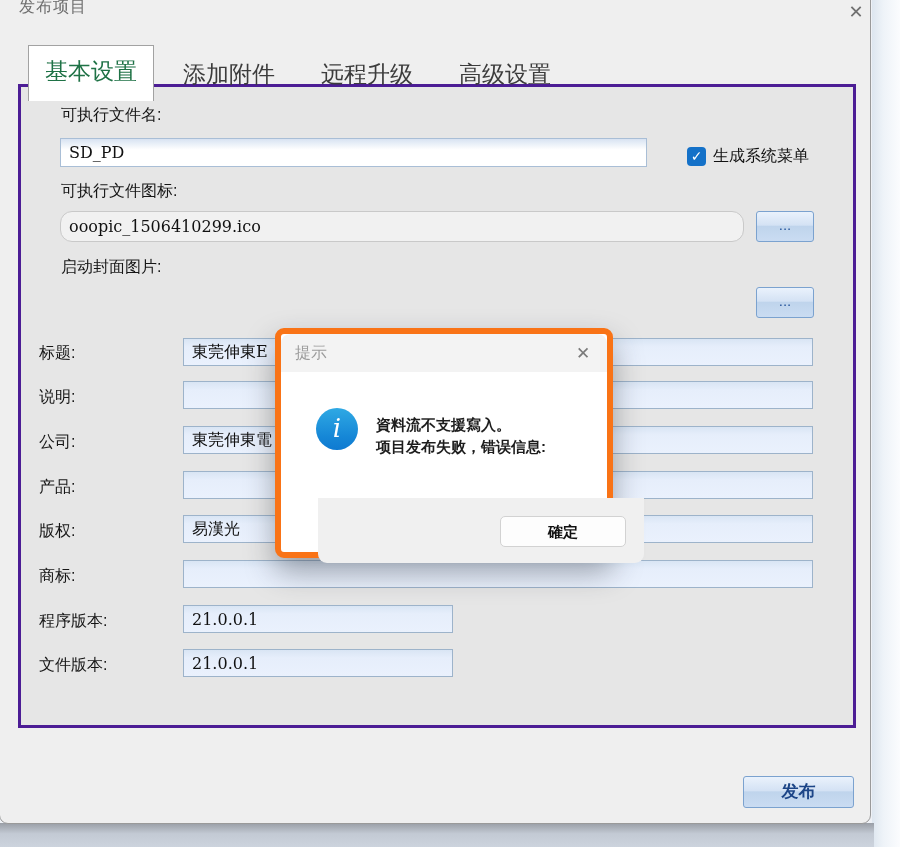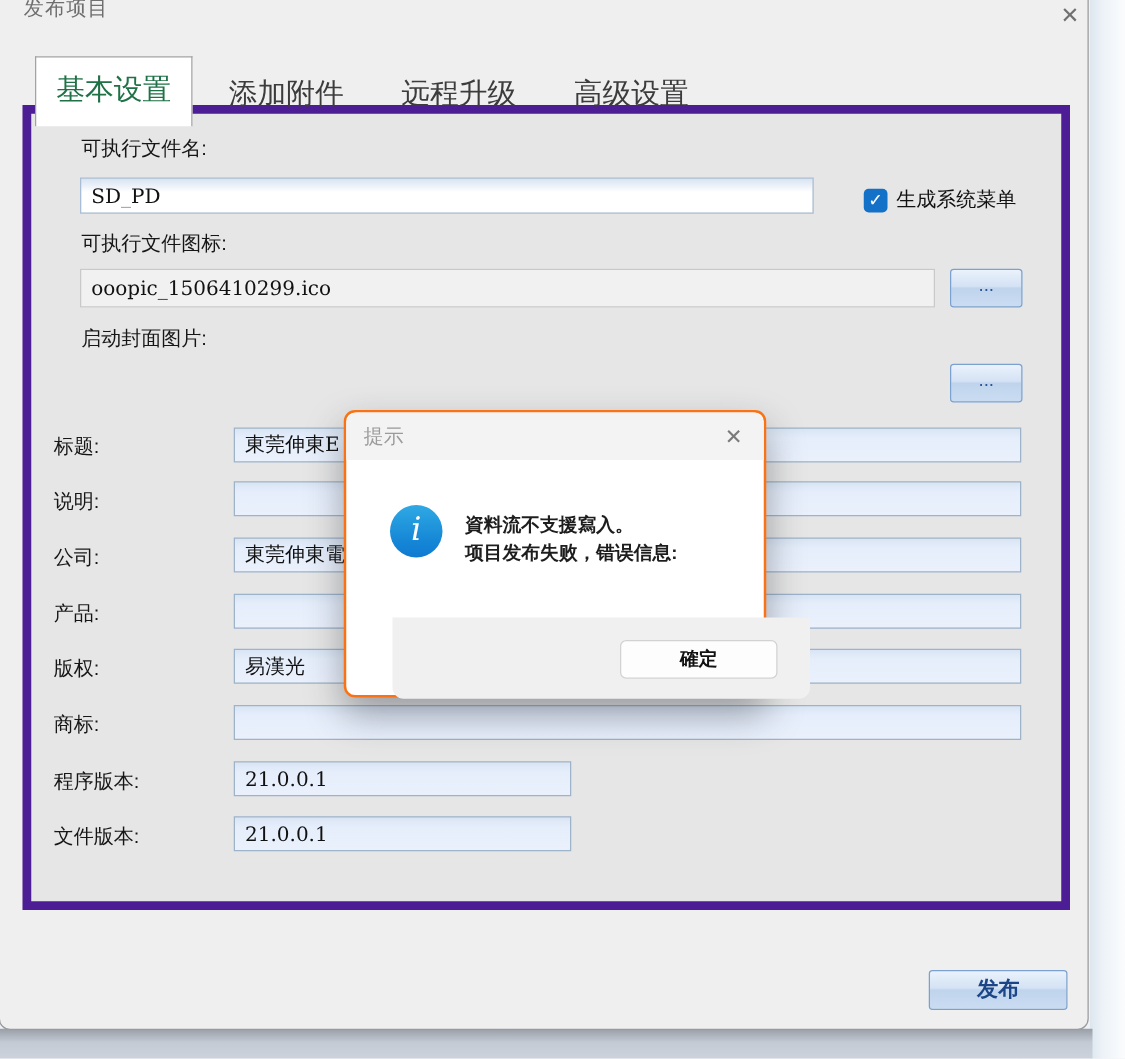--- a/index.html
+++ b/index.html
@@ -37,21 +37,21 @@
     font-size:23px; color:#3c3c3c; padding:9px 17px 10px 17px; cursor:pointer;
   }
   .tab.selected {
     background:#ffffff; border:1px solid #a2a2a2; border-bottom:none;
     color:#1f7246; padding:10px 16px 14px 16px; margin-bottom:-1px;
   }
   .tab + .tab { margin-left:12px; }
   
   .panel {
     position:absolute; left:18px; top:89px; width:838px; height:644px;
-    background:#e6e6e6; border:7px solid #4c1d95; z-index:1;
+    background:#e6e6e6; border:3px solid #4c1d95; z-index:1;
   }
   .flabel { position:absolute; font-size:16px; color:#161616; }
   .field {
     position:absolute; font-family:"DejaVu Serif", serif; font-size:16px;
     color:#111; padding:0 8px; outline:none;
   }
   .field.blue {
     background:linear-gradient(180deg,#d9e5f4 0%,#e6eefb 30%,#eaf1fd 100%);
     border:1px solid #9db3ca;
   }
@@ -75,21 +75,21 @@
   .checkbox-label { font-size:16px; color:#111; margin-left:7px; }
   .hint { position:absolute; left:472px; top:527px; font-size:16px; color:#161616; line-height:23px; }
   .publish-btn {
     left:743px; top:781px; width:111px; height:32px; font-size:17px; color:#1c4587;
     line-height:30px;
     font-weight:bold;
   }
   
   .modal {
     position:absolute; left:275px; top:328px; width:338px; height:230px;
-    background:#ffffff; border:2px solid #f97316; border-radius:9px;
+    background:#ffffff; border:6px solid #f97316; border-radius:9px;
     box-shadow:0 14px 30px rgba(40,45,55,0.40); z-index:10;
   }
   .modal-titlebar {
     position:absolute; left:0; top:0; width:100%; height:38px;
     background:#f3f3f3; border-radius:9px 9px 0 0;
   }
   .modal-title { position:absolute; left:14px; top:9px; font-size:16px; color:#9b9b9b; }
   .modal-close {
     position:absolute; right:12px; top:8px; width:24px; height:24px;
     font-size:17px; color:#7a7a7a; text-align:center; line-height:24px; cursor:pointer;
@@ -136,21 +136,21 @@
     <div class="panel">
 
       <div class="flabel" style="left:40px; top:18px;">可执行文件名:</div>
       <input class="field white" style="left: 39px; top: 51px; width: 587px; height: 29px;" value="SD_PD">
       <div class="checkbox-wrap">
         <div class="checkbox">✓</div>
         <div class="checkbox-label">生成系统菜单</div>
       </div>
 
       <div class="flabel" style="left:40px; top:94px;">可执行文件图标:</div>
-      <input class="field gray" style="left: 39px; top: 124px; width: 684px; height: 31px;" value="ooopic_1506410299.ico">
+      <input class="field gray" style="left: 39px; top: 124px; width: 684px; height: 31px; border-radius: 12px;" value="ooopic_1506410299.ico">
       <div class="btn-blue" style="left:735px; top:124px; width:58px; height:31px; line-height:26px;">...</div>
 
       <div class="flabel" style="left:40px; top:170px;">启动封面图片:</div>
       <div class="btn-blue" style="left:735px; top:200px; width:58px; height:31px; line-height:26px;">...</div>
 
       <div class="flabel" style="left:18px; top:256px;">标题:</div>
       <input class="field blue" style="left: 162px; top: 251px; width: 630px; height: 28px;" value="東莞伸東E">
 
       <div class="flabel" style="left:18px; top:300px;">说明:</div>
       <input class="field blue" style="left: 162px; top: 294px; width: 630px; height: 28px;" value="">

